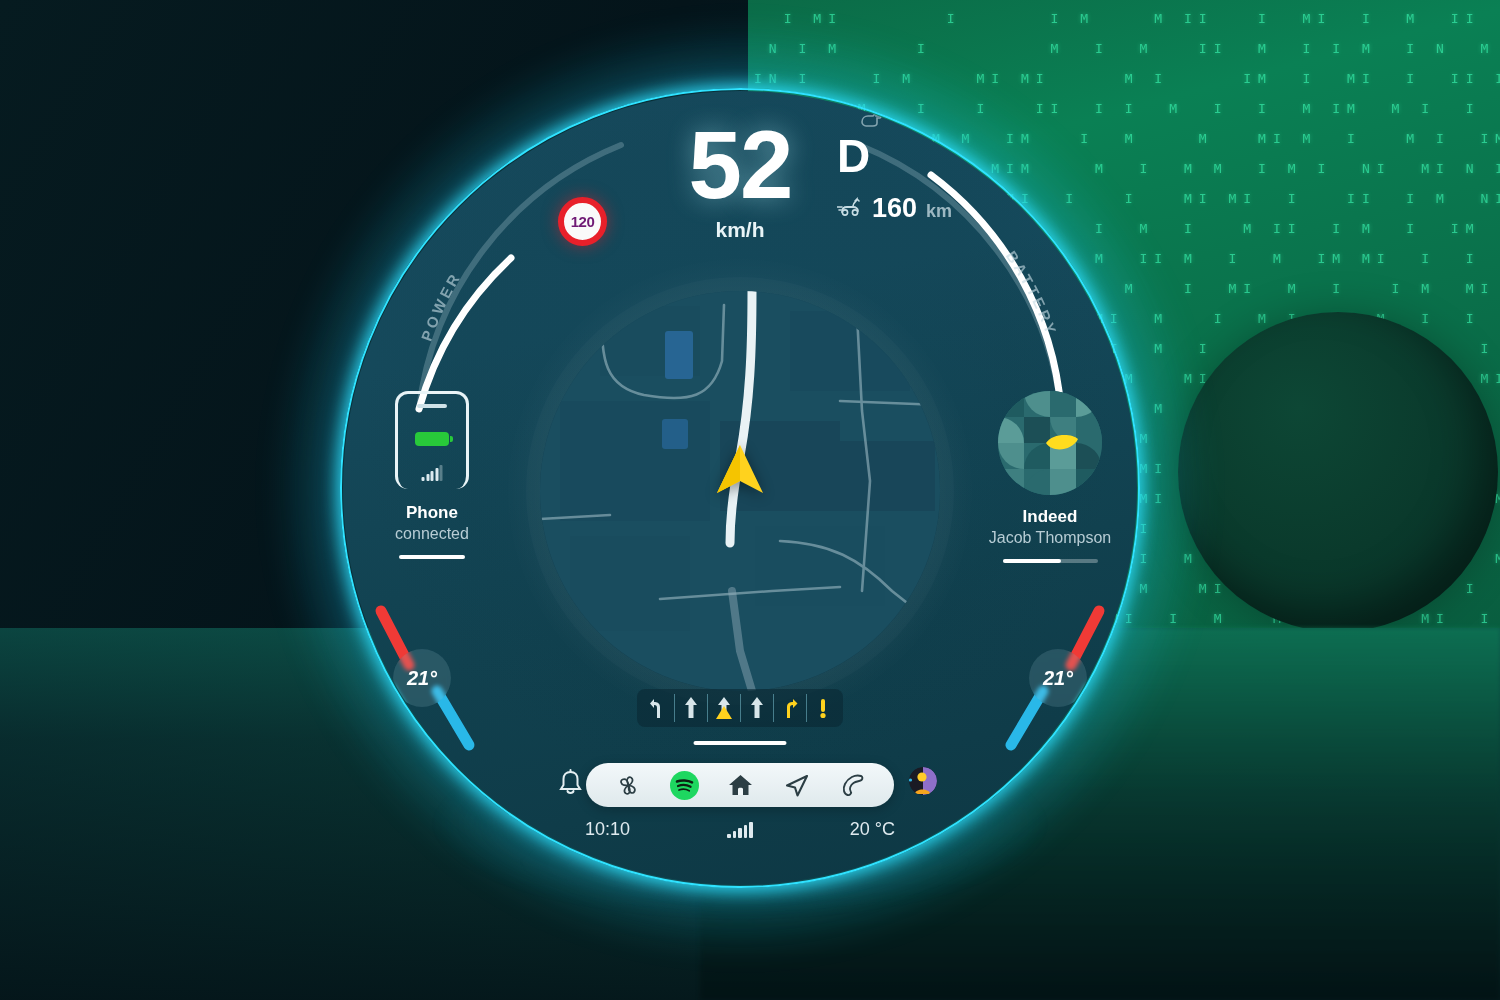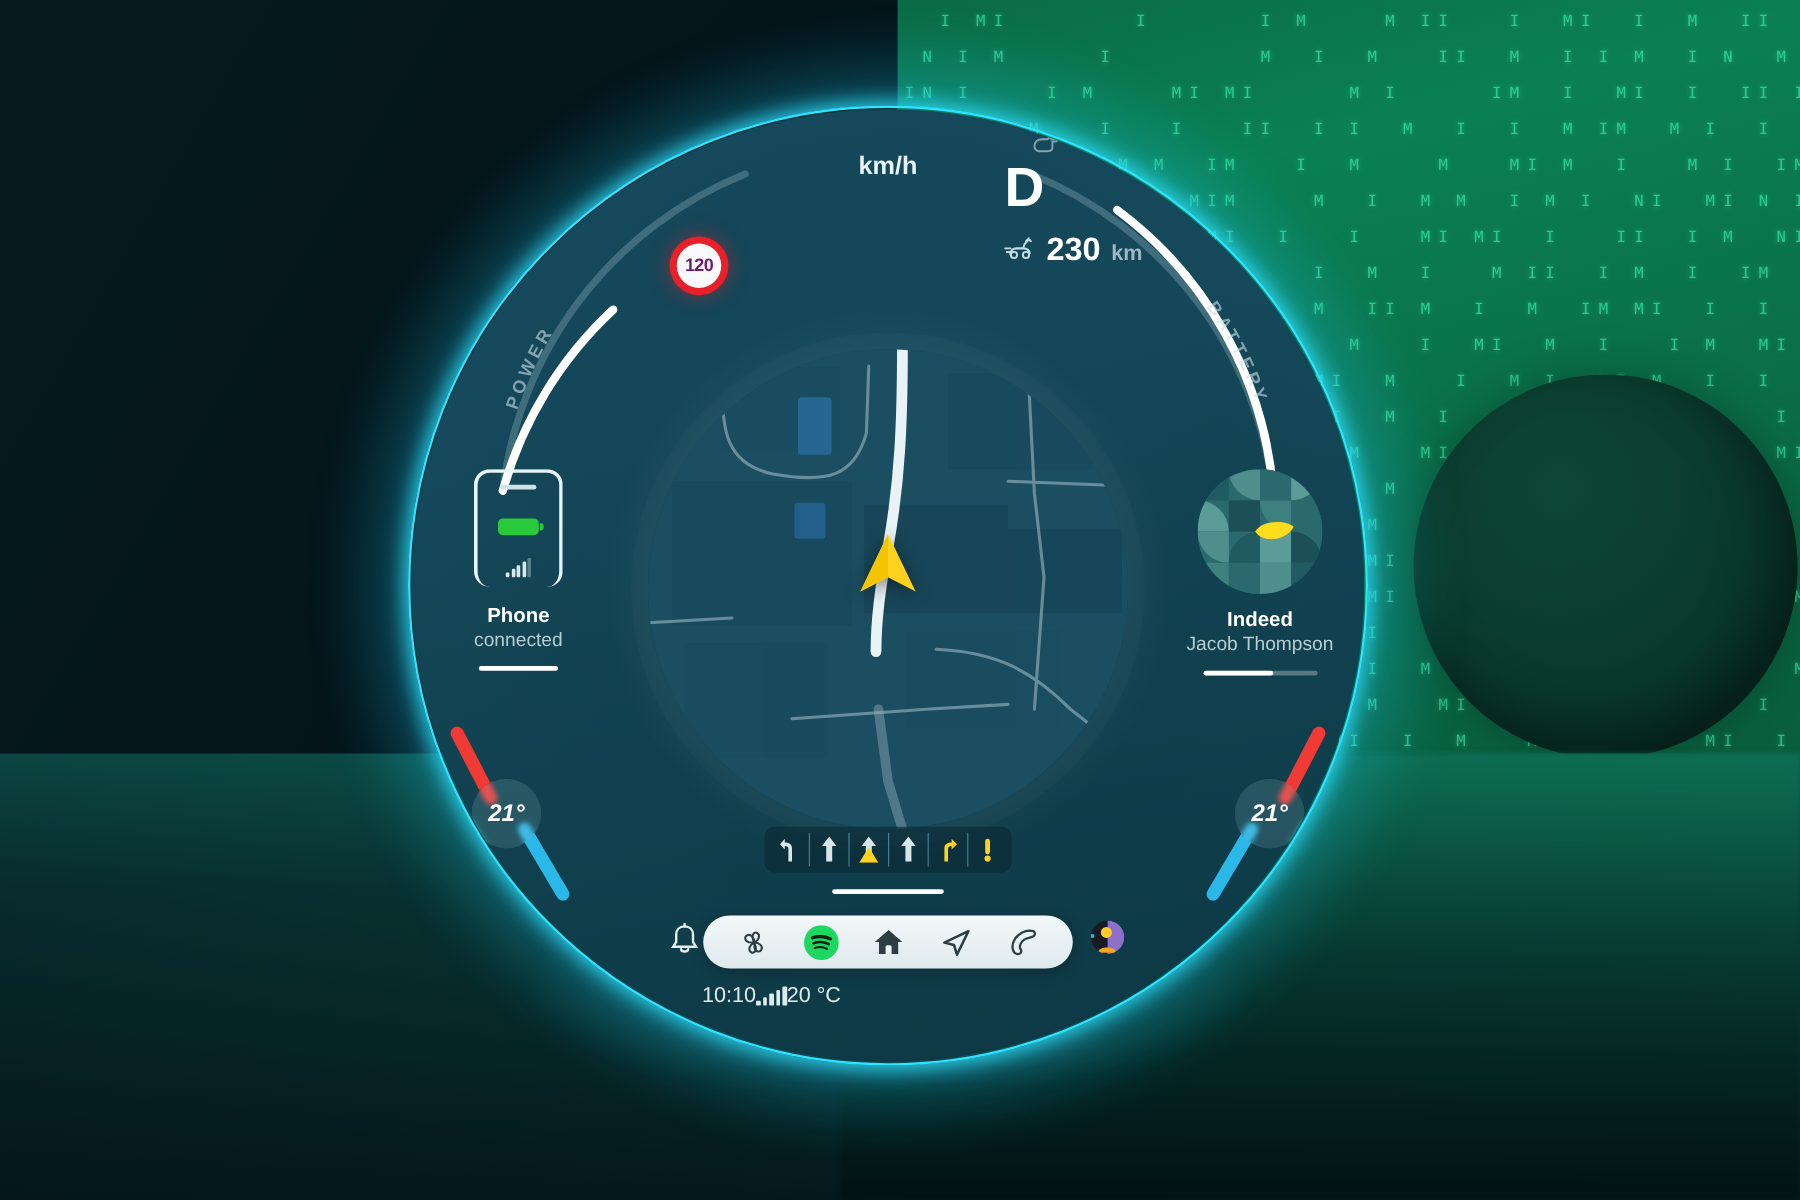--- a/index.html
+++ b/index.html
@@ -204,21 +204,21 @@
   .taskbar{
     position:absolute; left:50%; top:672px; transform:translateX(-50%);
     display:flex; align-items:center; gap:0;
     background:linear-gradient(180deg,#f3f8fa 0%, #dfe9ec 100%);
     border-radius:26px; height:44px; padding:0 14px;
     box-shadow:0 3px 12px rgba(0,0,0,.22);
   }
   .tb-item{ width:56px; height:44px; display:flex; align-items:center; justify-content:center; }
   .statusbar{
     position:absolute; left:50%; top:728px; transform:translateX(-50%);
-    width:310px; display:flex; align-items:center; justify-content:flex-start;
+    width:310px; display:flex; align-items:center; justify-content:space-between;
     font-size:18px; color:#dfeaef; font-weight:normal;
   }
   .sig-bars{ display:flex; align-items:flex-end; gap:2px; }
   .sig-bars i{ width:3.5px; background:#dfeaef; border-radius:1px; }
 </style>
 </head>
 <body>
 
 <div id="scene">
   <div class="bg-base"></div>
@@ -361,20 +361,21 @@
 
     <div class="dots">
       <span class="dot"></span>
       <span class="dot"></span>
       <span class="dot active"></span>
       <span class="dot"></span>
       <span class="dot"></span>
     </div>
 
     <div class="speed-block">
+      <div class="speed-val">52</div>
       <div class="speed-unit">km/h</div>
     </div>
 
     <div class="speedlimit">
       <span>120</span>
     </div>
 
     <div class="gear-block">
       <svg class="svc-icon" width="24" height="18" viewBox="0 0 24 18">
         <path d="M3 11 C3 7 6 5 9 5 L14 5 L17 2 L17 5 L21 5 C22 5 22 7 21 7 L18 7 L18 12 C18 14 16 15 14 15 L7 15 C5 15 3 13 3 11 Z" fill="none" stroke="#c7dde4" stroke-width="1.6"></path>
@@ -382,21 +383,21 @@
       </svg>
       <div class="gear-letter">D</div>
       <div class="range-row">
         <svg width="26" height="20" viewBox="0 0 26 20">
           <path d="M2 13 H4 M0 10 L5 10" stroke="#c7dde4" stroke-width="1.6" stroke-linecap="round"></path>
           <path d="M5 15 C5 12 7 10 10 10 L16 10 C19 10 21 12 21 14" stroke="#c7dde4" stroke-width="1.8" fill="none" stroke-linecap="round"></path>
           <path d="M16 9 C16 5 20 5 20 2 L18 4 M20 2 L22 4" stroke="#c7dde4" stroke-width="1.6" fill="none" stroke-linecap="round"></path>
           <circle cx="8" cy="15.5" r="2.6" fill="none" stroke="#c7dde4" stroke-width="1.6"></circle>
           <circle cx="18" cy="15.5" r="2.6" fill="none" stroke="#c7dde4" stroke-width="1.6"></circle>
         </svg>
-        <span class="range-num">230</span>
+        <span class="range-num">160</span>
         <span class="range-unit">km</span>
       </div>
     </div>
 
     <div class="widget" style="left:-6px; top:300px;">
       <div class="phone-icon">
         <div class="phone-notch"></div>
         <div class="phone-batt"></div>
         <div class="phone-sig">
           <i style="height:4px"></i>

